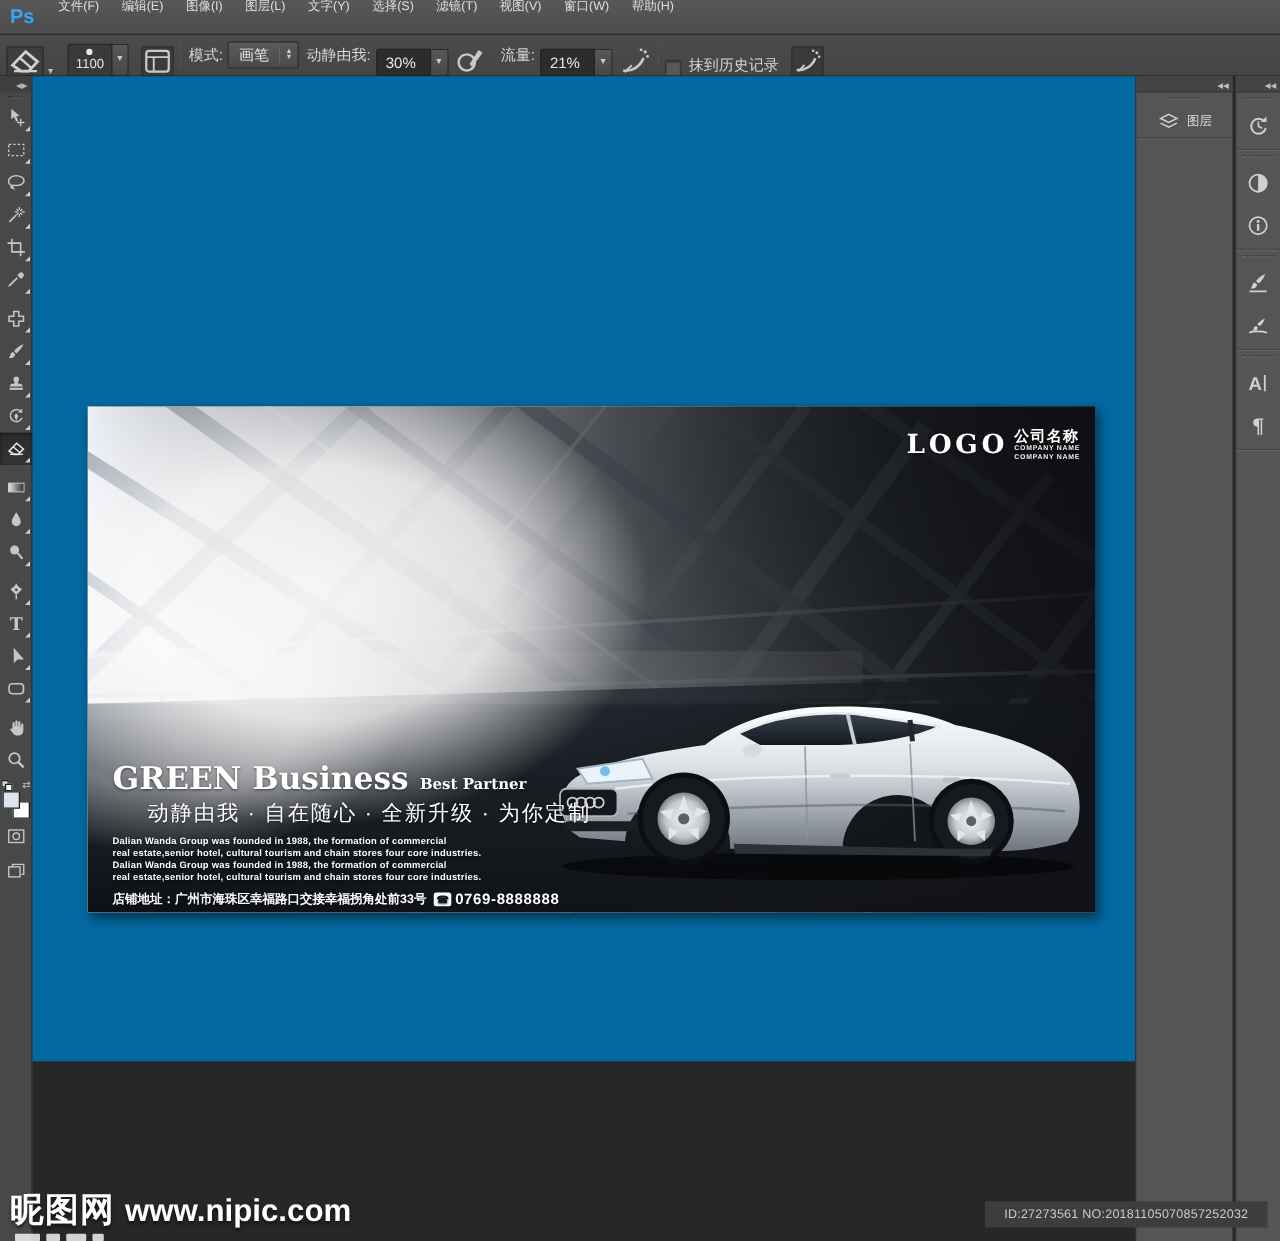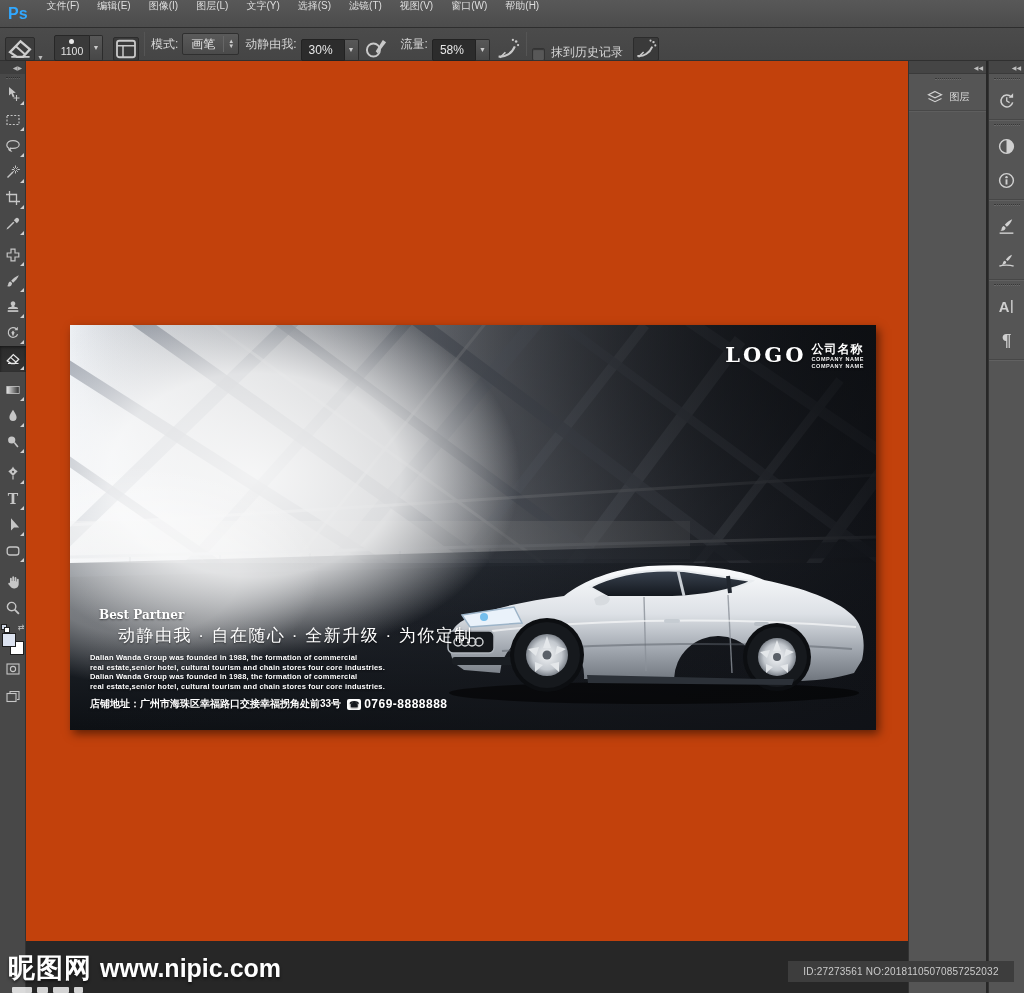--- a/index.html
+++ b/index.html
@@ -63,21 +63,21 @@
   .swatches { position:relative; width:22px; height:26px; margin-top:6px; }
   .swatch-swap { position:absolute; right:-1px; top:-4px; color:#c6c6c6; font-size:8px; }
   .swatch-mini { position:absolute; left:-1px; top:-3px; }
   .swatch-mini .a { position:absolute; width:6px; height:6px; background:#cfd6e4; border:1px solid #222; }
   .swatch-mini .b { position:absolute; left:3px; top:3px; width:6px; height:6px; background:#fff; border:1px solid #222; }
   .swatch-fg { position:absolute; left:0; top:6px; width:14px; height:14px; background:#dde3f0; border:1px solid #1e1e1e; z-index:2; }
   .swatch-bg { position:absolute; left:8px; top:14px; width:14px; height:14px; background:#ffffff; border:1px solid #1e1e1e; }
   .mode-btn { width:26px; height:24px; display:flex; align-items:center; justify-content:center; color:#c6c6c6; margin-top:4px; }
 
   
-  .canvas-area { position:absolute; left:26px; top:61px; width:882px; height:880px; background:#c2410c; }
+  .canvas-area { position:absolute; left:26px; top:61px; width:882px; height:788px; background:#0369a1; }
   .poster { position:absolute; left:44px; top:264px; width:806px; height:405px; background:#888;
     box-shadow:3px 4px 9px rgba(0,0,0,.5); overflow:hidden; }
   .poster svg.bg { position:absolute; left:0; top:0; }
   .poster .car { position:absolute; left:362px; top:198px; width:440px; height:186px; }
 
   .logo-block { position:absolute; right:12px; top:18px; display:flex; align-items:flex-start; color:#fff;
     text-shadow:0 1px 2px rgba(0,0,0,.45); }
   .logo-word { font-family:"DejaVu Serif", serif; font-size:21px; font-weight:bold; letter-spacing:3px; line-height:24px; }
   .logo-co { margin-left:5px; }
   .logo-co .cn { font-size:12px; font-weight:bold; letter-spacing:1px; line-height:13px; }
@@ -315,21 +315,21 @@
     </div>
     <div class="ob-group">
       <div class="ob-iconbtn">
         <svg viewBox="0 0 16 16">
             <use href="#i-pressure"></use>
           </svg>
       </div>
     </div>
     <span class="ob-label">流量:</span>
     <div class="ob-group" style="padding:0">
-      <div class="val-box">58%</div>
+      <div class="val-box">21%</div>
       <div class="val-arrow">▼</div>
     </div>
     <div class="ob-group">
       <div class="ob-iconbtn">
         <svg viewBox="0 0 16 16">
             <use href="#i-airbrush"></use>
           </svg>
       </div>
     </div>
     <div class="ob-sep"></div>
@@ -637,20 +637,21 @@
         <span class="logo-word">LOGO</span>
         <span class="logo-co">
           <div class="cn">公司名称</div>
           <div class="en">COMPANY NAME</div>
           <div class="en">COMPANY NAME</div>
         </span>
       </div>
 
       <div class="text-block">
         <div class="headline-row">
+          <span class="headline">GREEN Business</span>
           <span class="headline-tag">Best Partner</span>
         </div>
         <div class="slogan">动静由我 · 自在随心 · 全新升级 · 为你定制</div>
         <div class="bodylines">
           <div>Dalian Wanda Group was founded in 1988, the formation of commercial</div>
           <div>real estate,senior hotel, cultural tourism and chain stores four core industries.</div>
           <div>Dalian Wanda Group was founded in 1988, the formation of commercial</div>
           <div>real estate,senior hotel, cultural tourism and chain stores four core industries.</div>
         </div>
         <div class="address-row">

